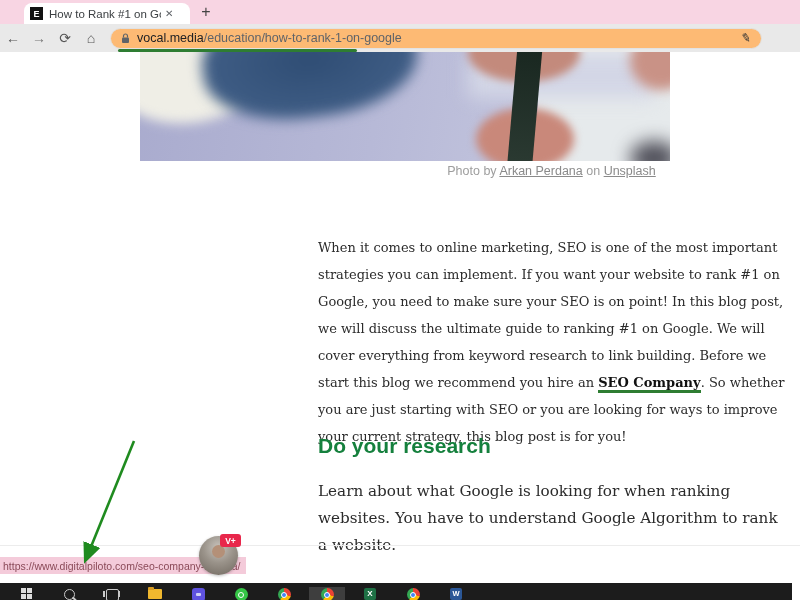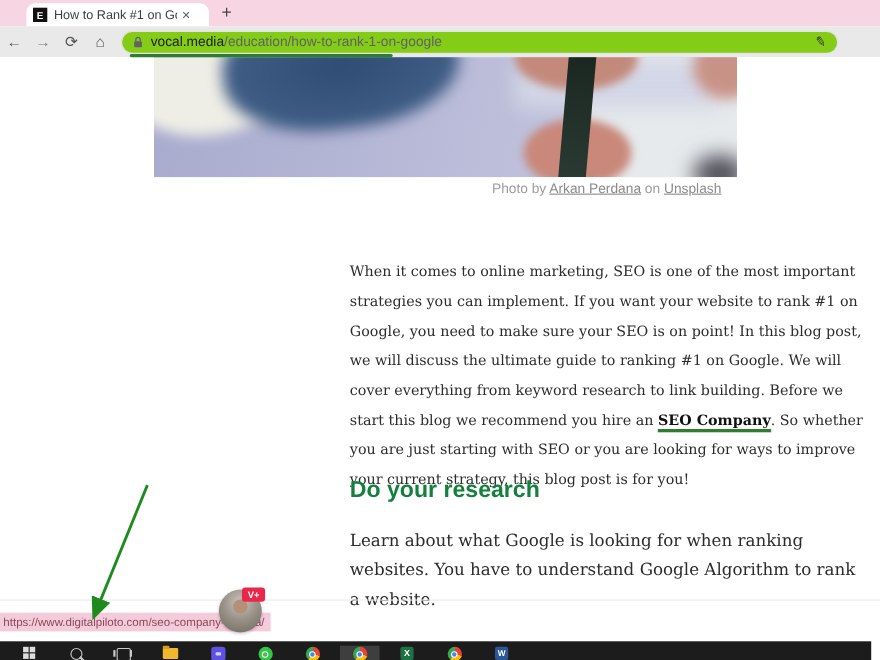--- a/index.html
+++ b/index.html
@@ -18,21 +18,21 @@
   .tab-title{font-size:11.5px;color:#3c4043;white-space:nowrap;overflow:hidden;width:112px;}
   .tab-close{font-size:10px;color:#5f6368;margin-left:4px;cursor:pointer;}
   .newtab{position:absolute;left:196px;top:2px;font-size:16px;color:#444;width:20px;height:20px;
     display:flex;align-items:center;justify-content:center;}
   
   .toolbar{position:absolute;left:0;top:24px;width:800px;height:28px;background:#e9e9e9;
     display:flex;align-items:center;}
   .nav-btn{width:26px;text-align:center;font-size:14px;color:#555;flex:0 0 auto;}
   .nav-btn.fwd{color:#777;}
   .addressbar{
-    position:relative;margin-left:6px;width:652px;height:21px;background:#84cc16;border:1px solid #e2e2e2;
+    position:relative;margin-left:6px;width:652px;height:21px;background:#fdba74;border:1px solid #e2e2e2;
     border-radius:12px;display:flex;align-items:center;padding:0 10px;box-sizing:border-box;
   }
   .lock-icon{margin-right:7px;display:flex;}
   .url{font-size:12.5px;white-space:nowrap;}
   .url .domain{color:#202124;}
   .url .path{color:#5f6368;}
   .pen-glyph{margin-left:auto;font-size:12px;color:#333;transform:rotate(10deg);}
   .url-underline{position:absolute;left:118px;top:49px;width:239px;height:3px;background:#2e7d32;border-radius:2px;z-index:40;}
   
   .content{position:absolute;left:0;top:52px;width:800px;height:531px;background:#fff;padding-left:26px;}

